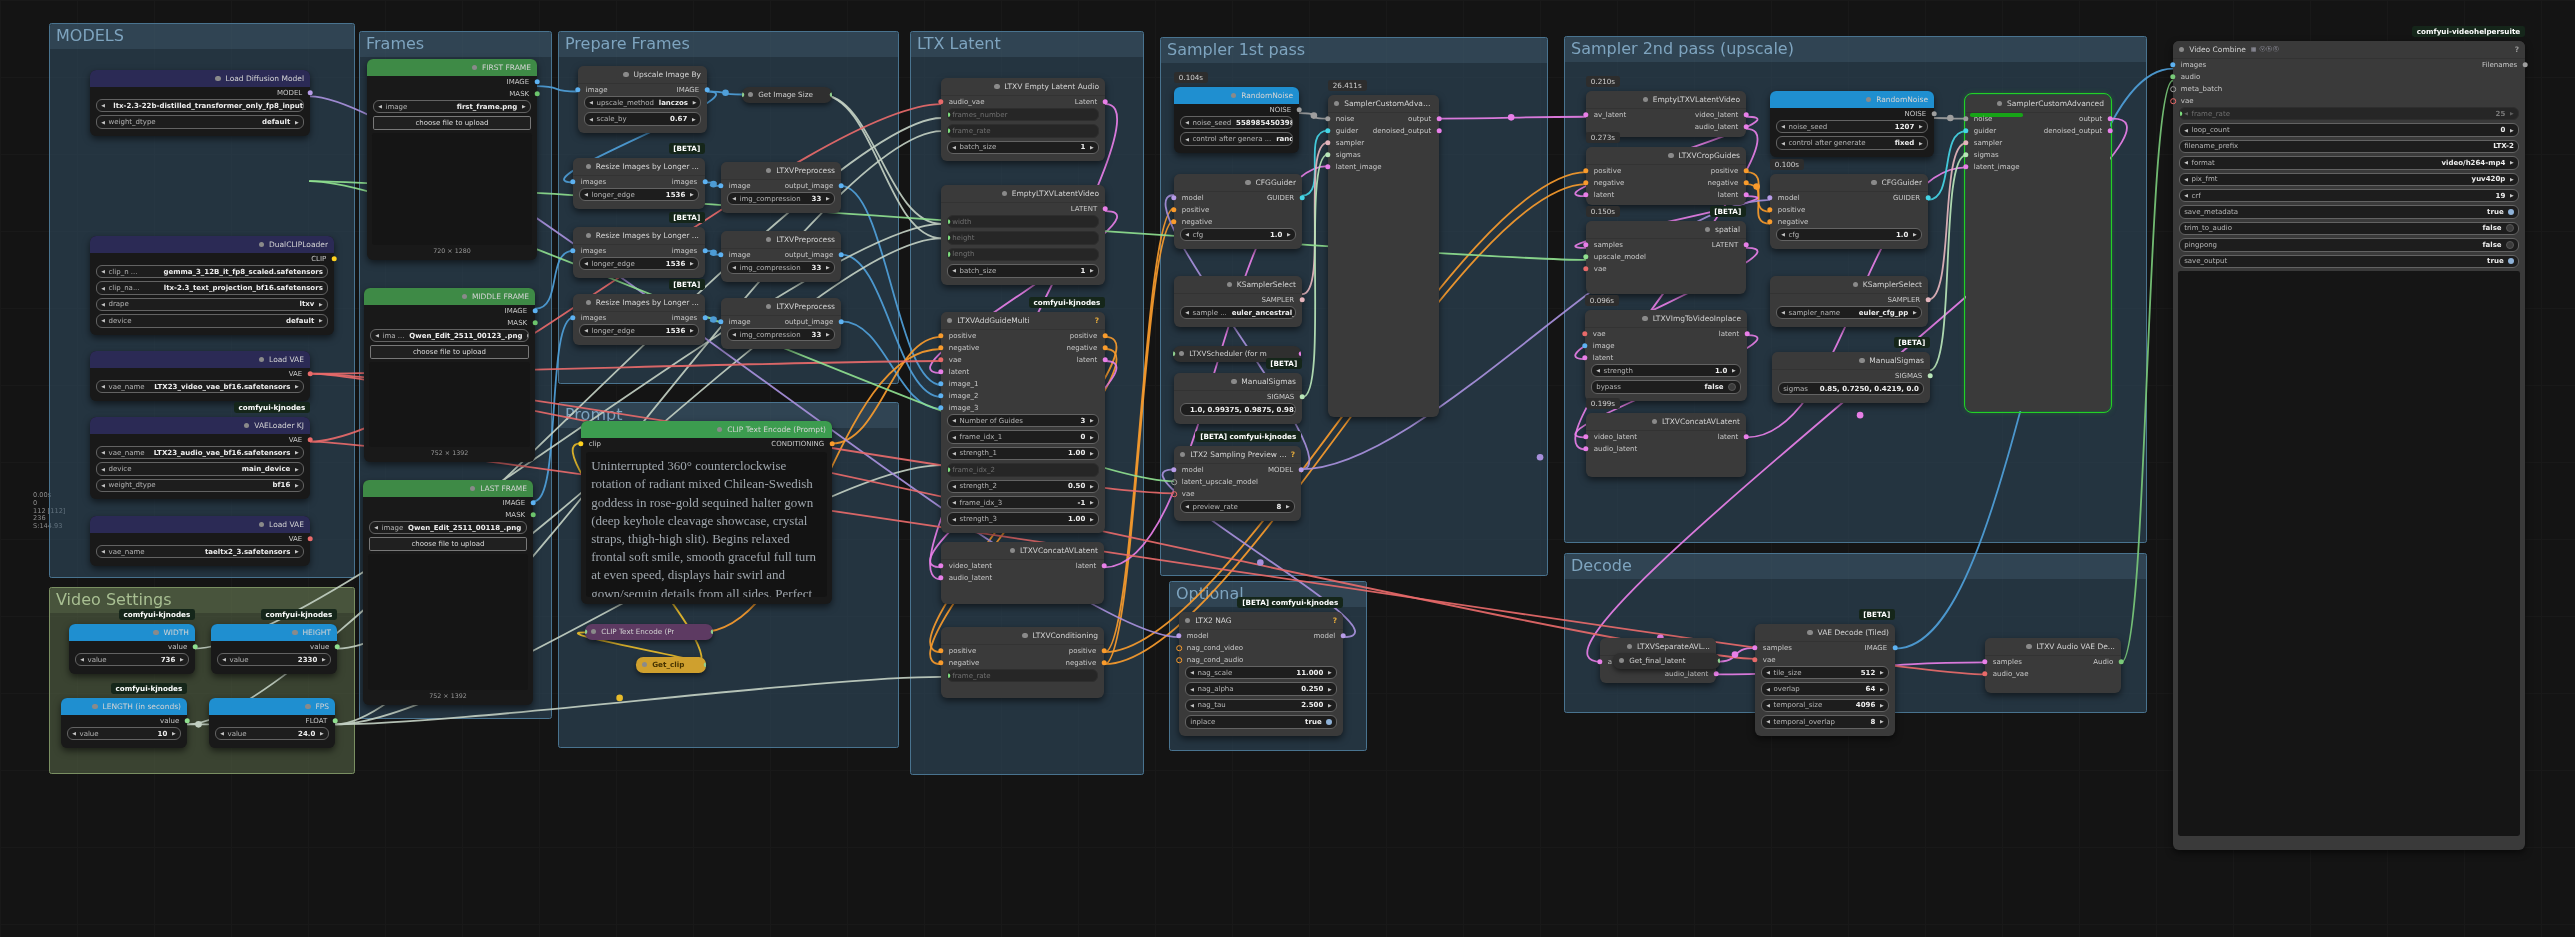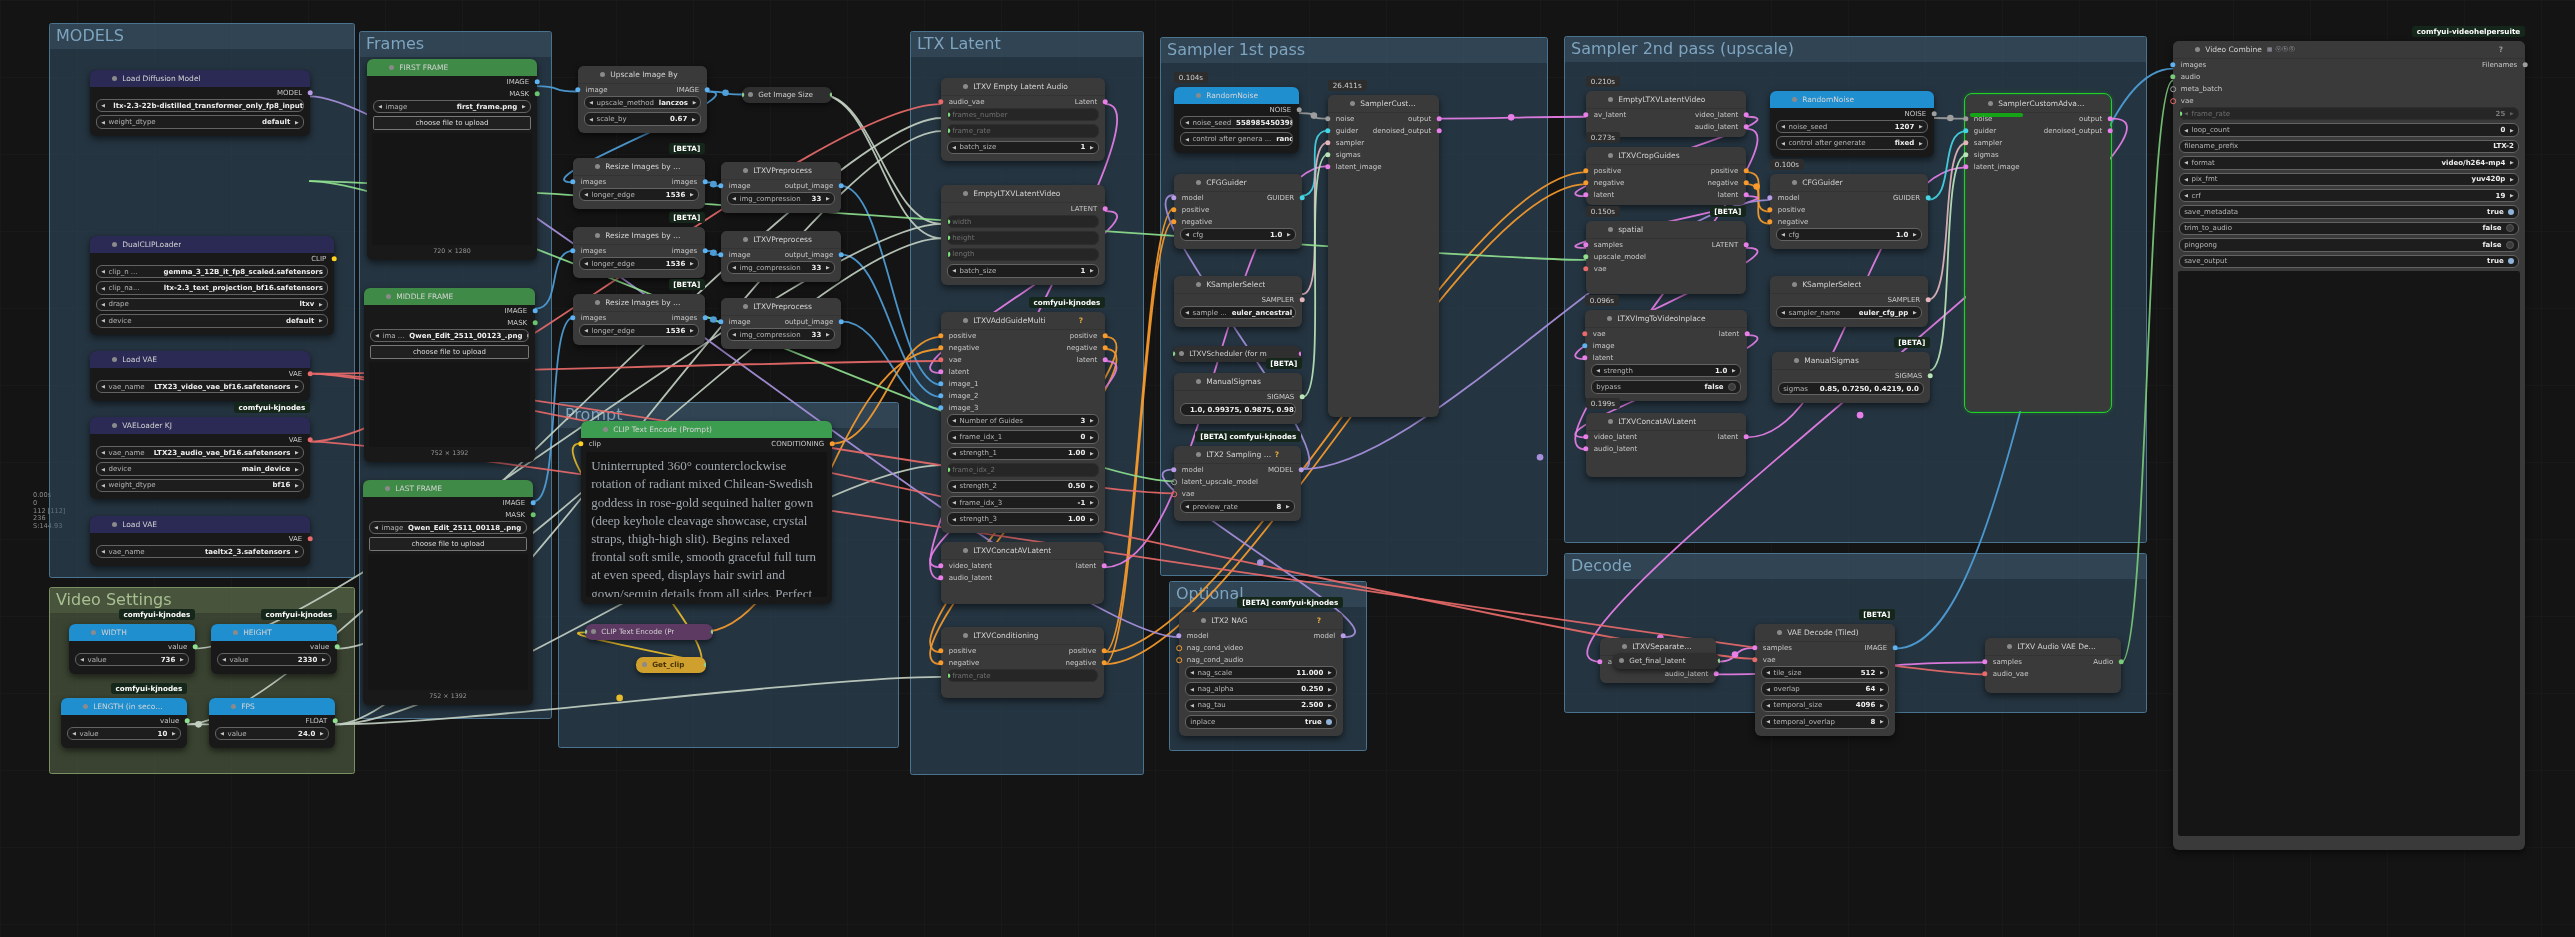--- a/index.html
+++ b/index.html
@@ -10,21 +10,21 @@
     background-size:77px 77px;}
   .group{position:absolute;border:0.6px solid;border-radius:2.4px;z-index:1;}
   .group.blue{background:rgba(52,84,108,.50);border-color:#49738f;}
   .group.blue .g-title{color:#7ea4bf;background:rgba(130,170,200,.14);}
   .group.green{background:rgba(96,114,78,.50);border-color:#7a8f62;}
   .group.green .g-title{color:#a8bf92;background:rgba(160,190,130,.14);}
   .g-title{font-size:16px;padding:2.4px 6px 3.6px;border-radius:2.4px 2.4px 0 0;white-space:nowrap;overflow:hidden;}
   .node{position:absolute;z-index:3;border-radius:6px;box-shadow:0 3px 7.2px rgba(0,0,0,.55);font-size:7.2px;}
   .node.std{background:#3a3a3a;}
   .node.dark{background:#191919;}
-  .n-head{display:flex;align-items:center;height:17px;padding:0 22px;border-radius:6px 6px 0 0;color:#d4d4d4;font-size:7.5px;white-space:nowrap;overflow:hidden;}
+  .n-head{display:flex;align-items:center;height:17px;padding:0 6px;border-radius:6px 6px 0 0;color:#d4d4d4;font-size:7.5px;white-space:nowrap;overflow:hidden;justify-content:flex-end;}
   .std .n-head{background:#3a3a3a;border-bottom:0.6px solid #333;}
   .dark .n-head{background:#191919;}
   .n-head.h-indigo{background:#2b2a55;}
   .n-head.h-green{background:#3e8a46;}
   .n-head.h-pgreen{background:#3c9c4f;}
   .n-head.h-blue{background:#1f8fd0;}
   .hdot{width:5.4px;height:5.4px;border-radius:50%;background:#8a8a8a;margin-right:4.8px;flex:none;}
   .q{margin-left:auto;color:#e3a93c;font-weight:bold;}
   .q.gray{color:#999;}
   .icons{color:#9a9aa8;font-size:6px;margin-left:4.8px;letter-spacing:0.6px;}
@@ -65,20 +65,23 @@
 
 <div id="canvas">
     <div class="group blue" style="left: 49px; top: 23px; width: 304px; height: 553px;">
       <div class="g-title">MODELS</div>
     </div>
     <div class="group green" style="left: 49px; top: 587px; width: 304px; height: 185px;">
       <div class="g-title">Video Settings</div>
     </div>
     <div class="group blue" style="left: 359px; top: 31px; width: 191px; height: 686px;">
       <div class="g-title">Frames</div>
+    </div>
+    <div class="group blue" style="left: 558px; top: 31px; width: 339px; height: 351px;">
+      <div class="g-title">Prepare Frames</div>
     </div>
     <div class="group blue" style="left: 558px; top: 402px; width: 339px; height: 344px;">
       <div class="g-title">Prompt</div>
     </div>
     <div class="group blue" style="left: 910px; top: 31px; width: 232px; height: 742px;">
       <div class="g-title">LTX Latent</div>
     </div>
     <div class="group blue" style="left: 1160px; top: 37px; width: 386px; height: 537px;">
       <div class="g-title">Sampler 1st pass</div>
     </div>

